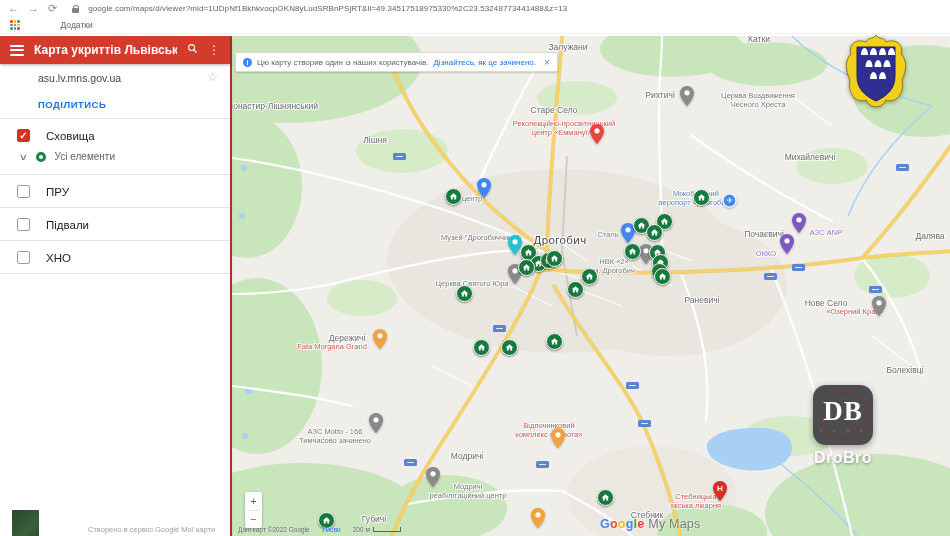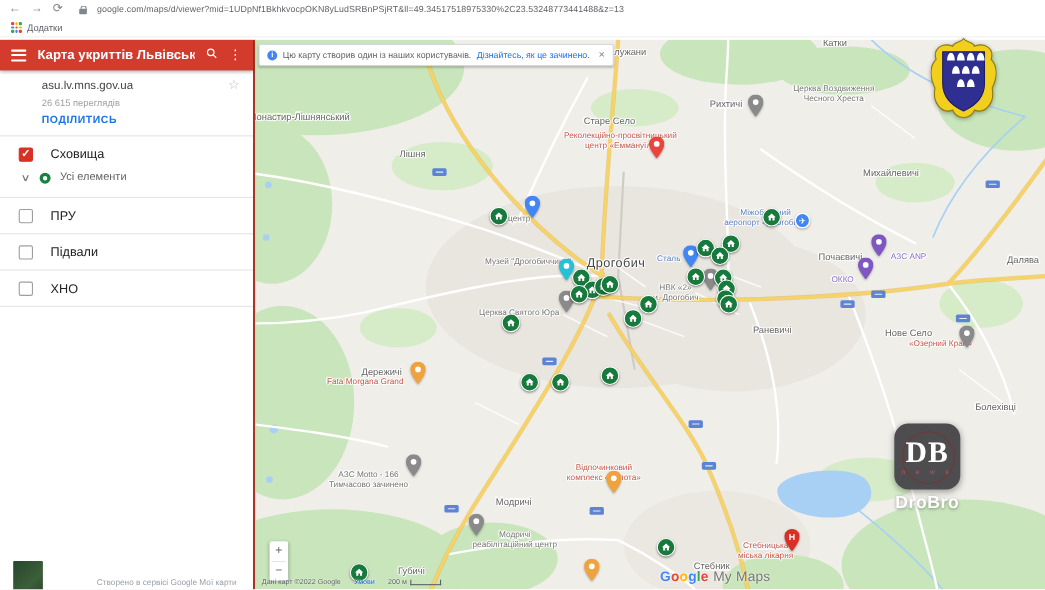--- a/index.html
+++ b/index.html
@@ -9,31 +9,31 @@
   .chrome{position:absolute;left:0;top:0;width:950px;height:36px;background:#fff;z-index:30;}
   .chrome-row1{display:flex;align-items:center;height:17px;padding-left:8px;gap:9px;}
   .nav-ic{color:#80868b;font-size:11px;line-height:1;}
   .lock-ic{width:7px;height:8px;position:relative;margin-left:6px;}
   .lock-ic .body{position:absolute;left:0;bottom:0;width:7px;height:5px;background:#80868b;border-radius:1px;}
   .lock-ic .sh{position:absolute;left:1px;top:0;width:3.5px;height:4px;border:1px solid #80868b;border-bottom:none;border-radius:3px 3px 0 0;}
   .url-text{font-size:8px;color:#5f6368;letter-spacing:.1px;white-space:nowrap;}
   .chrome-row2{display:flex;align-items:center;height:16px;padding-left:10px;gap:5px;border-bottom:1px solid #f1f1f1;}
   .apps-grid{display:grid;grid-template-columns:repeat(3,2.5px);grid-gap:1px;}
   .apps-grid i{width:2.5px;height:2.5px;border-radius:50%;}
-  .bookmark-label{font-size:8.5px;color:#5f6368;}
+  .bookmark-label{font-size:8.5px;color:#5f6368;margin-left:36px;}
 
   
   .sidebar{position:absolute;left:0;top:36px;width:230px;height:500px;background:#fff;z-index:20;box-shadow:1px 0 3px rgba(0,0,0,.15);}
   .side-header{height:28px;background:#d33b2c;display:flex;align-items:center;padding:0 10px;gap:10px;box-shadow:0 1px 3px rgba(0,0,0,.3);}
   .burger{display:flex;flex-direction:column;gap:2.5px;width:14px;}
   .burger i{height:2px;background:#fff;border-radius:1px;}
   .side-title{flex:1;color:#fff;font-size:12px;font-weight:bold;white-space:nowrap;overflow:hidden;}
   .hd-ic{color:#fff;font-size:12px;}
   .side-info{position:relative;padding:8px 14px 8px 38px;border-bottom:1px solid #e4e4e4;}
-  .src-link{font-size:10.5px;color:#444;margin-bottom:3px;}
+  .src-link{font-size:10.5px;color:#444;margin-bottom:15px;}
   .meta{font-size:8.5px;color:#9e9e9e;line-height:1.45;}
   .share{margin-top:5px;font-size:9.5px;font-weight:bold;letter-spacing:.5px;color:#1a73e8;}
   .star{position:absolute;right:12px;top:6px;color:#b9bcc0;font-size:12px;}
   .layer-row{display:flex;align-items:center;gap:16px;padding:10px 14px 9px 17px;}
   .layer-row.bordered{border-bottom:1px solid #e4e4e4;}
   .cb{width:13px;height:13px;border:1.5px solid #9e9e9e;border-radius:2px;background:#fff;box-sizing:border-box;flex:0 0 auto;display:flex;align-items:center;justify-content:center;}
   .cb.checked{background:#d93025;border-color:#d93025;color:#fff;font-size:10px;font-weight:bold;line-height:1;}
   .layer-label{font-size:11.5px;color:#212121;}
   .sub-row{display:flex;align-items:center;gap:9px;padding:0 14px 12px 20px;border-bottom:1px solid #e4e4e4;}
   .chev{color:#757575;font-size:9px;transform:scaleX(1.4);}
@@ -53,21 +53,21 @@
   .lab-poi-red{font-size:7.5px;color:#c7564a;}
   .lab-poi-blue{font-size:7.5px;color:#5a7fc0;}
   .lab-poi-purple{font-size:7.5px;color:#8a6fc8;}
   .lab-poi-orange{font-size:7.5px;color:#d98a2b;}
   .shelter{position:absolute;width:15px;height:15px;border-radius:50%;background:#17793b;border:1.5px solid #fff;box-shadow:0 1px 2px rgba(0,0,0,.45);display:flex;align-items:center;justify-content:center;box-sizing:content-box;}
   .pin{position:absolute;line-height:0;filter:drop-shadow(0 1px 1px rgba(0,0,0,.3));}
   .roundpoi{position:absolute;line-height:0;filter:drop-shadow(0 1px 1px rgba(0,0,0,.3));}
   .rbadge{position:absolute;width:13px;height:7px;background:#5c84d2;border-radius:1.5px;display:flex;align-items:center;justify-content:center;}
   .rbadge i{display:block;width:7px;height:1.5px;background:rgba(255,255,255,.85);border-radius:1px;}
 
-  .map-banner{position:absolute;left:3px;top:4px;height:18px;display:flex;align-items:center;gap:5px;background:#fff;border:1px solid #d8d8d8;border-radius:2px;box-shadow:0 1px 2px rgba(0,0,0,.2);padding:0 7px;z-index:10;}
+  .map-banner{position:absolute;left:3px;top:16px;height:18px;display:flex;align-items:center;gap:5px;background:#fff;border:1px solid #d8d8d8;border-radius:2px;box-shadow:0 1px 2px rgba(0,0,0,.2);padding:0 7px;z-index:10;}
   .info-ic{width:9px;height:9px;border-radius:50%;background:#4285f4;color:#fff;font-size:7px;display:flex;align-items:center;justify-content:center;font-weight:bold;flex:0 0 auto;}
   .banner-text{font-size:8px;color:#5f6368;white-space:nowrap;}
   .banner-link{font-size:8px;color:#1a73e8;white-space:nowrap;}
   .banner-close{font-size:10px;color:#80868b;margin-left:3px;}
 
   .zoomctl{position:absolute;left:13px;top:456px;width:17px;height:36px;background:#fff;border-radius:2px;box-shadow:0 1px 3px rgba(0,0,0,.3);display:flex;flex-direction:column;z-index:10;}
   .zoomctl .zbtn{flex:1;display:flex;align-items:center;justify-content:center;font-size:11px;color:#666;}
   .zoomctl .zdiv{height:1px;background:#e6e6e6;margin:0 2px;}
 
   .gmm{position:absolute;left:368px;top:481px;font-size:12.5px;font-weight:bold;letter-spacing:.2px;z-index:10;text-shadow:0 0 2px #fff;}
@@ -128,21 +128,20 @@
       <span class="hd-ic">
         <svg width="11" height="11" viewBox="0 0 24 24">
             <circle cx="10" cy="10" r="6.5" fill="none" stroke="#fff" stroke-width="2.4"></circle>
             <line x1="15" y1="15" x2="21" y2="21" stroke="#fff" stroke-width="2.6"></line>
           </svg>
       </span>
       <span class="hd-ic">⋮</span>
     </div>
     <div class="side-info">
       <div class="src-link">asu.lv.mns.gov.ua</div>
-      <div class="meta">26 615 переглядів</div>
       <div class="share">ПОДІЛИТИСЬ</div>
       <span class="star">☆</span>
     </div>
     <div id="layer-list">
         <div class="layer-row">
           <span class="cb checked">✓</span>
           <span class="layer-label">Сховища</span>
         </div>
         <div class="sub-row">
           <span class="chev">∨</span>
@@ -245,21 +244,21 @@
         <path d="M322 250 C350 300 395 350 412 390 C425 420 440 460 448 500"></path>
         <path d="M720 108 C690 150 655 195 630 222"></path>
       </g>
     </svg>
 
     <div id="map-overlay" style="position:absolute;left:0;top:0;width:720px;height:500px;">
         <div class="maplabel lab-locality" style="left: 336px; top: 11px;">Залужани</div>
         <div class="maplabel lab-locality" style="left: 527px; top: 3px;">Катки</div>
         <div class="maplabel lab-locality" style="left: 322px; top: 74px;">Старе Село</div>
         <div class="maplabel lab-locality" style="left: 411px; top: 59px; margin-left: 17px;">Рихтичі</div>
-        <div class="maplabel lab-poi" style="left: 482px; top: 49px; margin-left: 44px;">Церква Воздвиження
+        <div class="maplabel lab-poi" style="left: 482px; top: 64px; margin-left: 44px;">Церква Воздвиження
 Чесного Хреста</div>
         <div class="maplabel lab-poi-red" style="left: 332px; top: 92px;">Реколекційно-просвітницький
 центр «Еммануїл»</div>
         <div class="maplabel lab-locality" style="left: 40px; top: 70px;">Монастир-Лішнянський</div>
         <div class="maplabel lab-locality" style="left: 143px; top: 104px;">Лішня</div>
         <div class="maplabel lab-locality" style="left: 578px; top: 121px;">Михайлевичі</div>
         <div class="maplabel lab-poi-blue" style="left: 464px; top: 162px;">Міжобласний
 аеропорт «Дрогобич»</div>
         <div class="maplabel lab-poi" style="left: 240px; top: 163px;">центр</div>
         <div class="maplabel lab-locality" style="left: 532px; top: 198px;">Почаєвичі</div>

